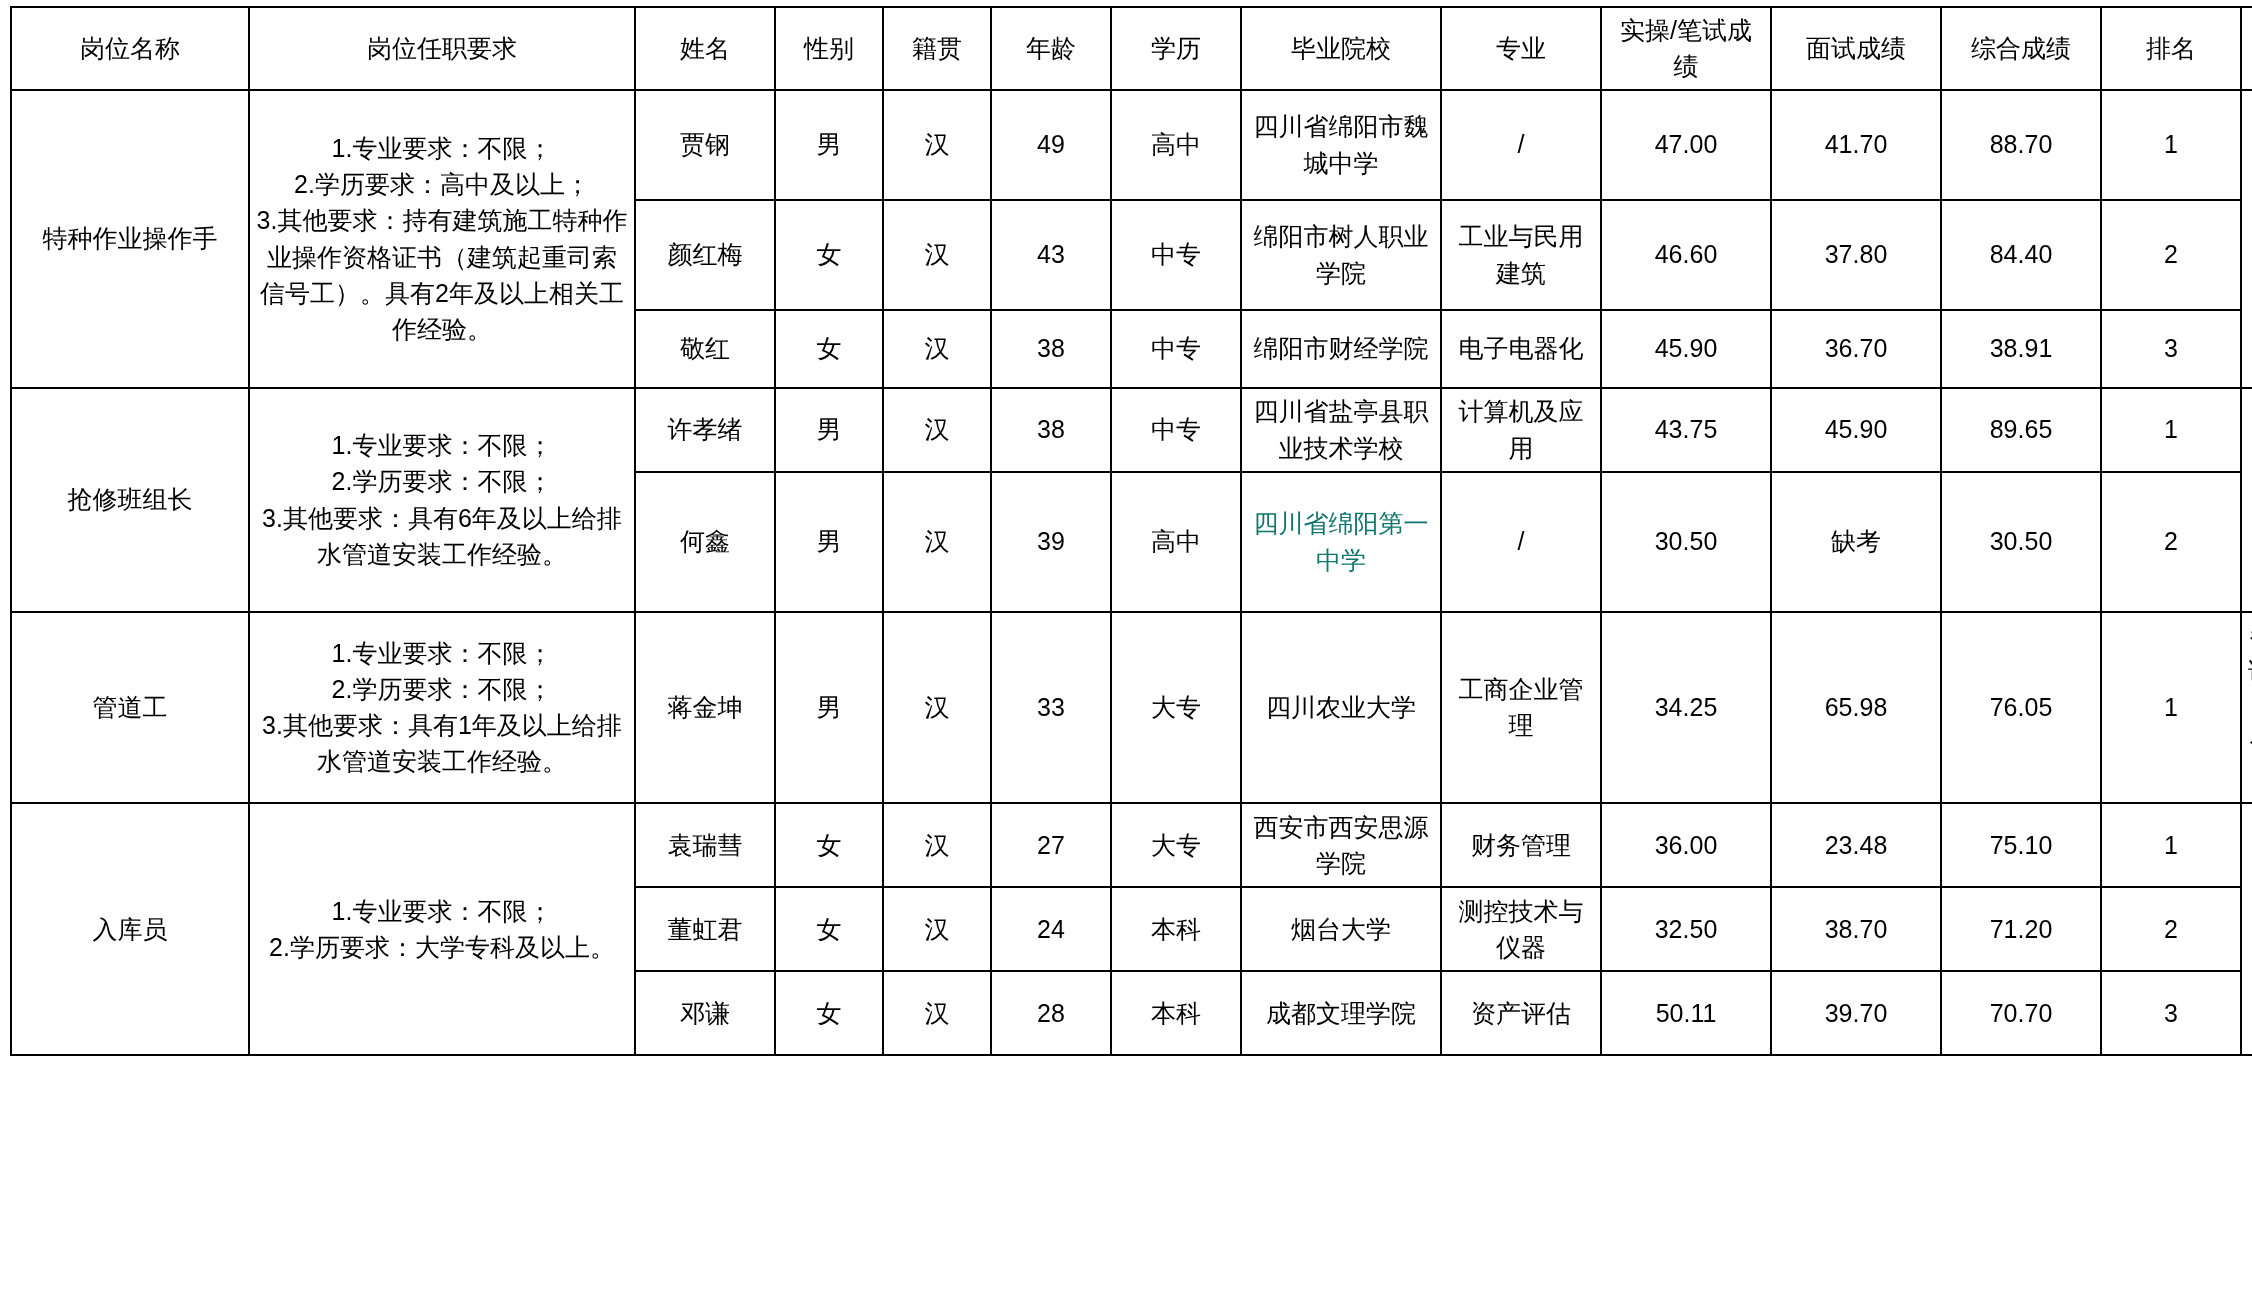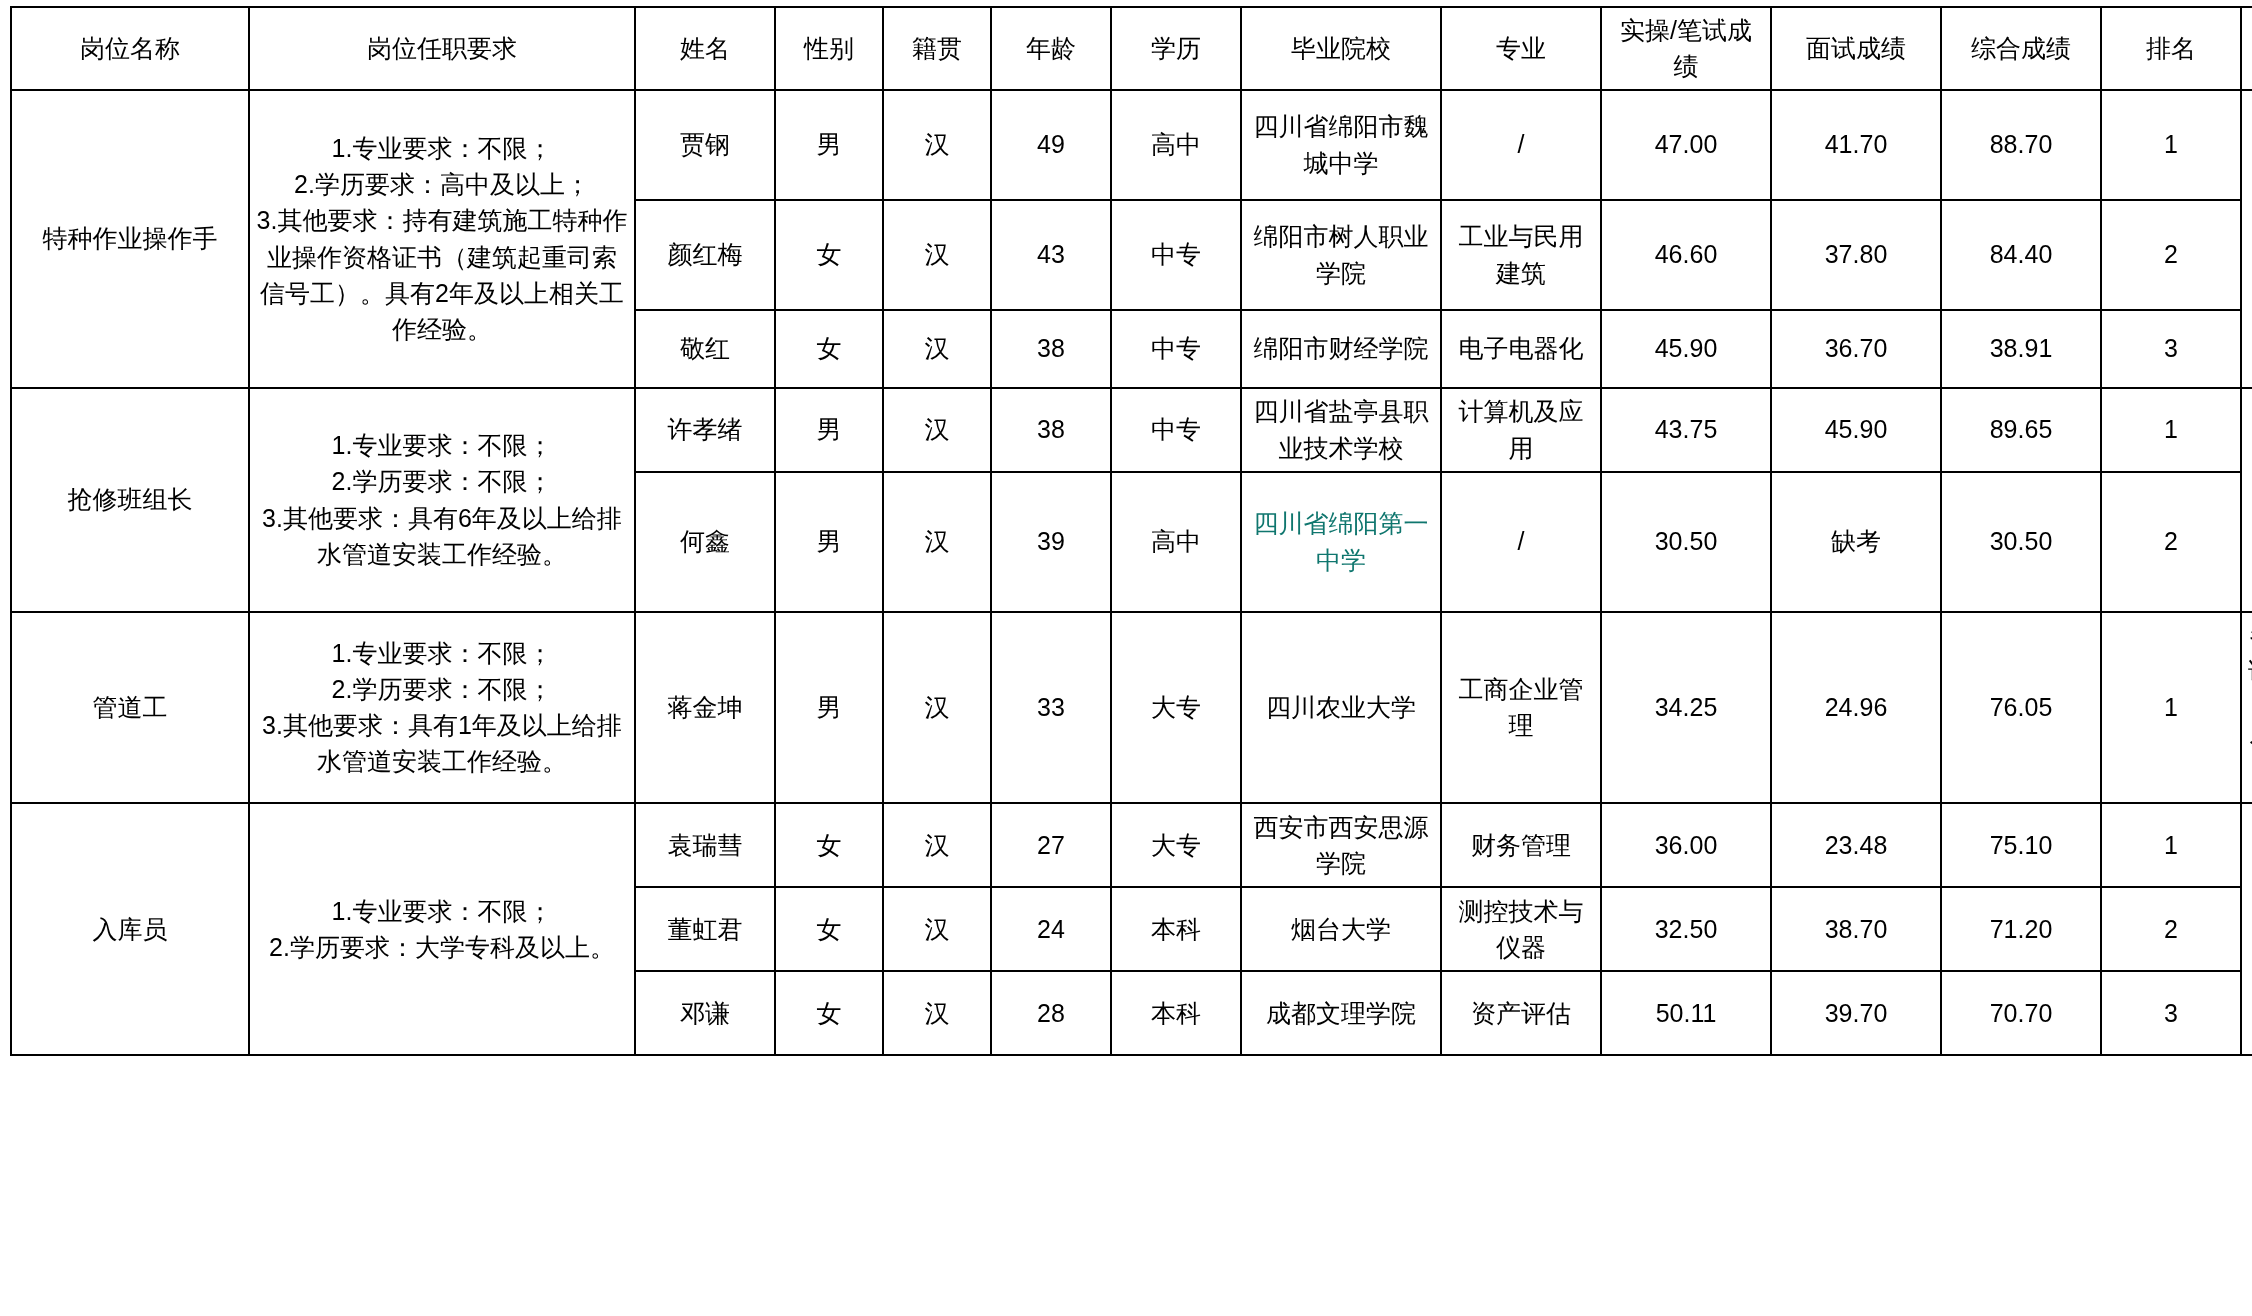--- a/index.html
+++ b/index.html
@@ -207,21 +207,21 @@
             <span class="req-line">3.其他要求：具有1年及以上给排水管道安装工作经验。</span>
           </td>
           <td>蒋金坤</td>
           <td>男</td>
           <td>汉</td>
           <td>33</td>
           <td>大专</td>
           <td>四川农业大学</td>
           <td>工商企业管理</td>
           <td>34.25</td>
-          <td>24.96</td>
+          <td>65.98</td>
           <td>76.05</td>
           <td>1</td>
           <td class="remark" rowspan="1">参加实操测试共13人，仅1人成绩合格进入面试。</td>
         </tr>
         <tr style="height: 84px;">
           <td class="post" rowspan="3">入库员</td>
           <td class="req" rowspan="3">
             <span class="req-line">1.专业要求：不限；</span>
             <span class="req-line">2.学历要求：大学专科及以上。</span>
           </td>

